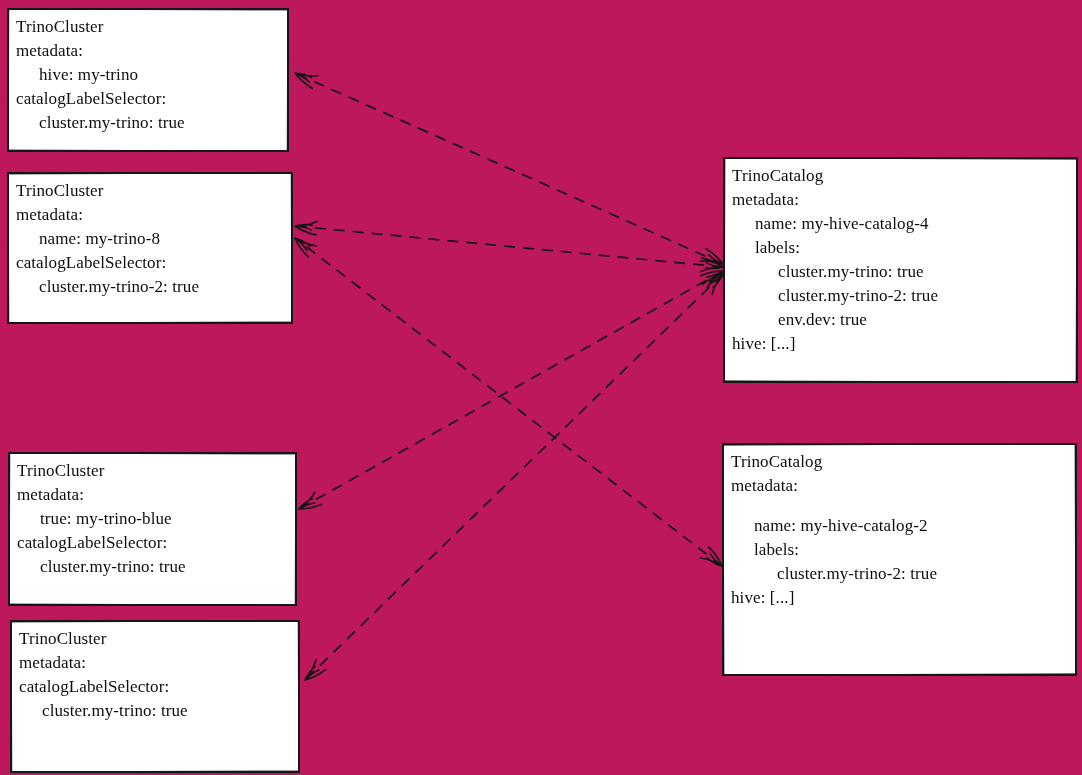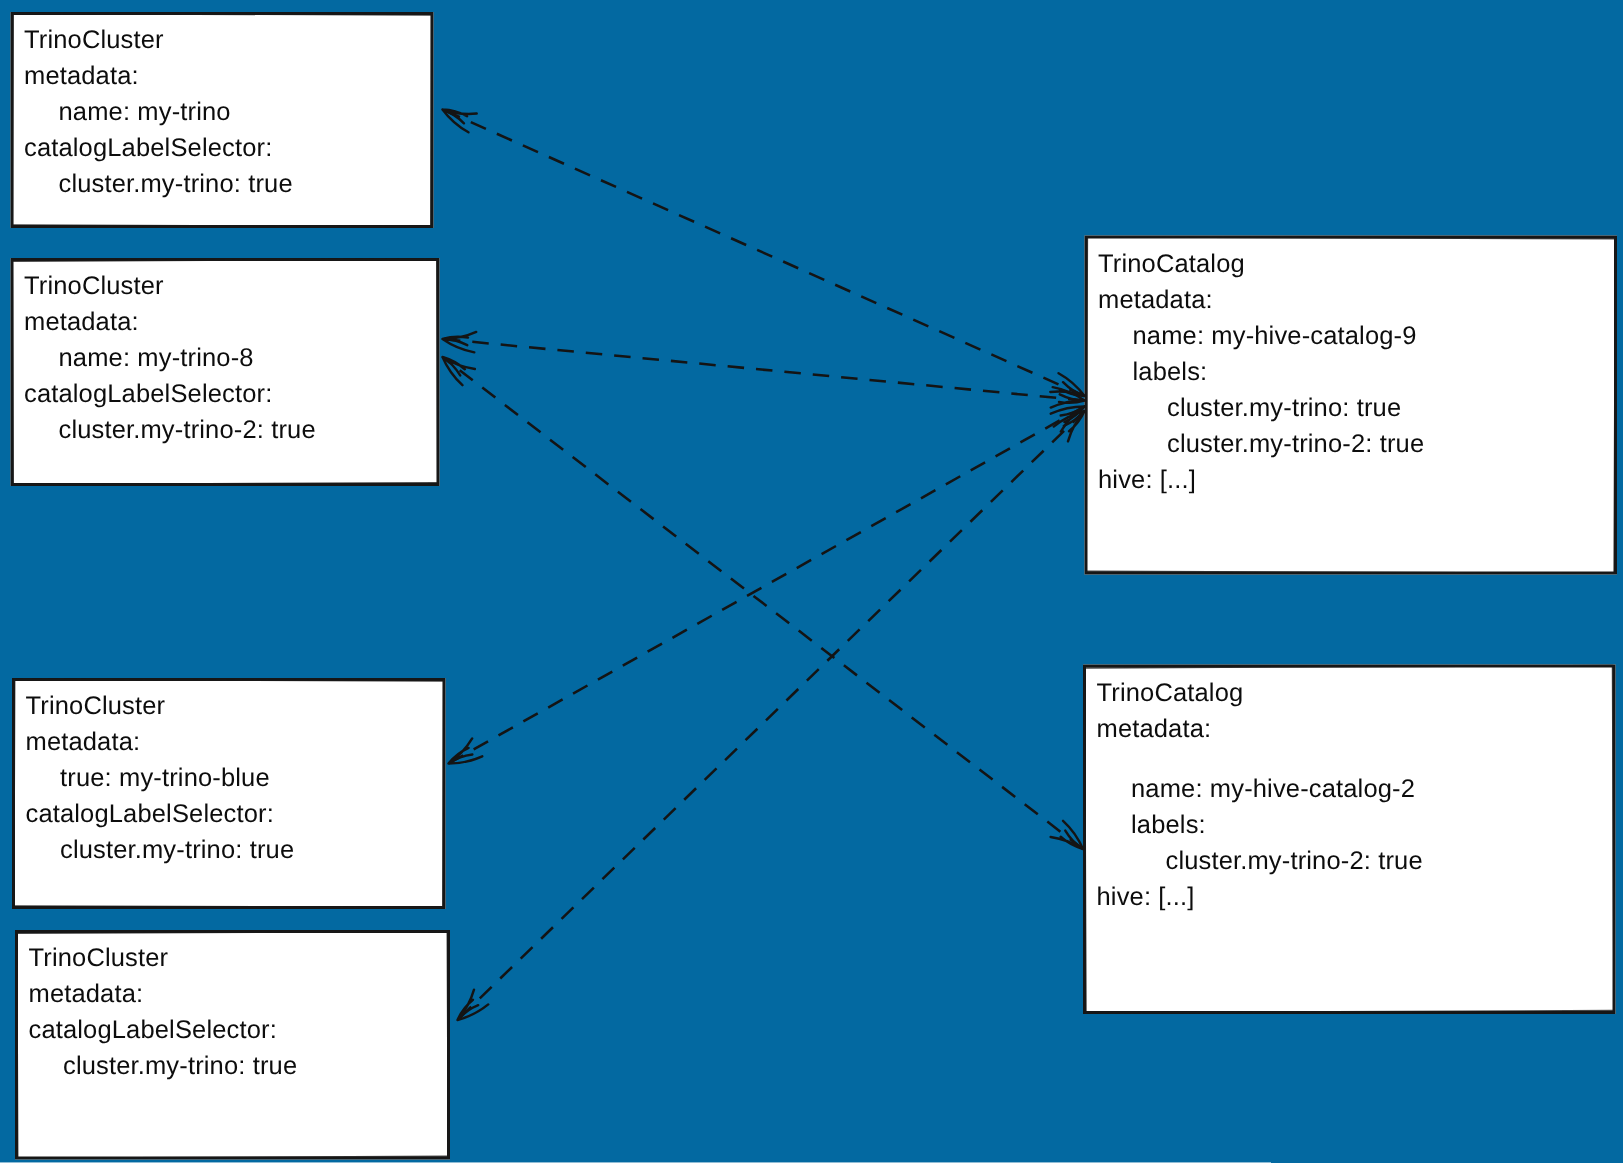--- a/index.html
+++ b/index.html
@@ -5,22 +5,23 @@
   html, body {
     margin: 0;
     padding: 0;
     background: #ffffff;
     font-family: "Liberation Sans", "DejaVu Sans", sans-serif;
   }
   .canvas {
     position: relative;
     width: 1082px;
     height: 775px;
-    background: #0369a1;
+    background: #be185d;
     overflow: hidden;
+    font-family: Liberation Serif, serif;
   }
   .arrows {
     position: absolute;
     left: 0; top: 0;
     width: 1082px; height: 775px;
     pointer-events: none;
     z-index: 2;
   }
   .nodes { position: absolute; left: 0; top: 0; z-index: 1; }
   .node {
@@ -59,21 +60,21 @@
   }
 </style>
 </head>
 <body>
 
 <div class="canvas">
   <div class="nodes">
       <div class="node" style="left: 7px; top: 8px; width: 282px; height: 144px;">
         <div class="nline" style="padding-left: 0px;">TrinoCluster</div>
         <div class="nline" style="padding-left: 0px;">metadata:</div>
-        <div class="nline" style="padding-left: 23px;">name: my-trino</div>
+        <div class="nline" style="padding-left: 23px;">hive: my-trino</div>
         <div class="nline" style="padding-left: 0px;">catalogLabelSelector:</div>
         <div class="nline" style="padding-left: 23px;">cluster.my-trino: true</div>
       </div>
       <div class="node" style="left: 7px; top: 172px; width: 286px; height: 152px;">
         <div class="nline" style="padding-left: 0px;">TrinoCluster</div>
         <div class="nline" style="padding-left: 0px;">metadata:</div>
         <div class="nline" style="padding-left: 23px;">name: my-trino-8</div>
         <div class="nline" style="padding-left: 0px;">catalogLabelSelector:</div>
         <div class="nline" style="padding-left: 23px;">cluster.my-trino-2: true</div>
       </div>
@@ -86,24 +87,25 @@
       </div>
       <div class="node" style="left: 10px; top: 620px; width: 290px; height: 153px;">
         <div class="nline" style="padding-left: 0px;">TrinoCluster</div>
         <div class="nline" style="padding-left: 0px;">metadata:</div>
         <div class="nline" style="padding-left: 0px;">catalogLabelSelector:</div>
         <div class="nline" style="padding-left: 23px;">cluster.my-trino: true</div>
       </div>
       <div class="node" style="left: 723px; top: 157px; width: 355px; height: 226px;">
         <div class="nline" style="padding-left: 0px;">TrinoCatalog</div>
         <div class="nline" style="padding-left: 0px;">metadata:</div>
-        <div class="nline" style="padding-left: 23px;">name: my-hive-catalog-9</div>
+        <div class="nline" style="padding-left: 23px;">name: my-hive-catalog-4</div>
         <div class="nline" style="padding-left: 23px;">labels:</div>
         <div class="nline" style="padding-left: 46px;">cluster.my-trino: true</div>
         <div class="nline" style="padding-left: 46px;">cluster.my-trino-2: true</div>
+        <div class="nline" style="padding-left: 46px;">env.dev: true</div>
         <div class="nline" style="padding-left: 0px;">hive: [...]</div>
       </div>
       <div class="node" style="left: 722px; top: 443px; width: 355px; height: 233px;">
         <div class="nline" style="padding-left: 0px;">TrinoCatalog</div>
         <div class="nline" style="padding-left: 0px;">metadata:</div>
         <div class="nline" style="padding-left: 23px; margin-top: 16px;">name: my-hive-catalog-2</div>
         <div class="nline" style="padding-left: 23px;">labels:</div>
         <div class="nline" style="padding-left: 46px;">cluster.my-trino-2: true</div>
         <div class="nline" style="padding-left: 0px;">hive: [...]</div>
       </div>

